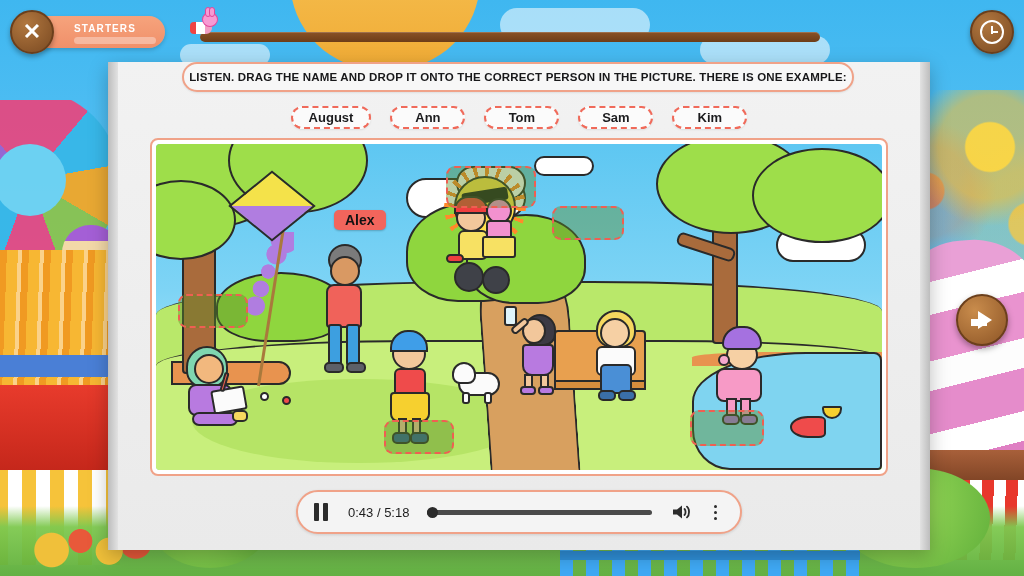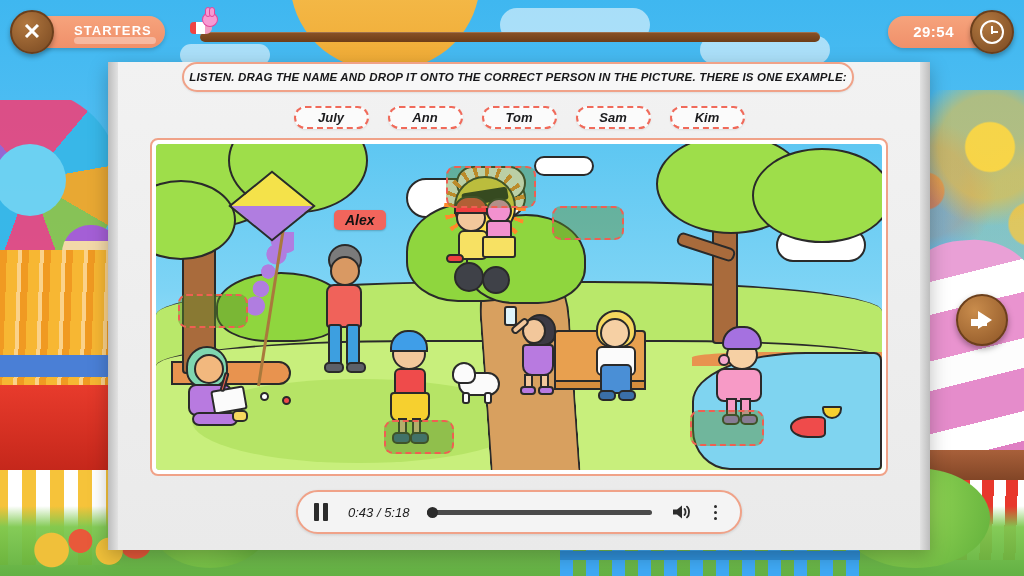--- a/index.html
+++ b/index.html
@@ -148,21 +148,21 @@
     position:absolute; left:0; top:0; width:1024px; height:62px; z-index:30;
   }
   .starters-pill{
     position:absolute; left:20px; top:16px; width:145px; height:32px;
     background:linear-gradient(180deg,#f6a37c,#f0906a);
     border-radius:18px;
     box-shadow:0 2px 4px rgba(0,0,0,.18);
   }
   .starters-label{
     position:absolute; left:54px; top:7px;
-    font-size:13px; font-weight:bold; color:#ffffff;
+    font-size:10px; font-weight:bold; color:#ffffff;
     letter-spacing:1.1px;
   }
   .starters-sub{
     position:absolute; left:54px; top:21px; width:82px; height:7px;
     background:rgba(255,255,255,.35); border-radius:4px;
   }
   .close-btn{
     position:absolute; left:10px; top:10px; width:44px; height:44px;
     border-radius:50%;
     background:radial-gradient(circle at 35% 30%, #b1773f, #7a4a22);
@@ -232,21 +232,20 @@
     content:""; position:absolute; left:50%; top:9px; width:6px; height:2px;
     background:#fff;
   }
 
   
   .card{
     position:absolute; left:108px; top:62px; width:822px; height:488px;
     background:linear-gradient(180deg,#f2f2f2,#eaeaea);
     box-shadow:0 6px 18px rgba(0,0,0,.25);
     z-index:20;
-    font-style:italic;
   }
   .card-edge-l{
     position:absolute; left:0; top:0; width:10px; height:488px;
     background:linear-gradient(90deg,#bdbdbd,#e2e2e2);
   }
   .card-edge-r{
     position:absolute; right:0; top:0; width:10px; height:488px;
     background:linear-gradient(270deg,#bdbdbd,#e2e2e2);
   }
 
@@ -538,38 +537,35 @@
     </div>
 
     <div class="progress-wrap">
       <div class="progress-track"></div>
       <div class="progress-marker">
         <div class="rocket"></div>
         <div class="bunny"></div>
       </div>
     </div>
 
-    <div class="timer-pill">
-      <div class="timer-text">29:54</div>
-    </div>
     <div class="clock-btn">
       <div class="clock-face"></div>
     </div>
   </div>
 
   <div class="card">
     <div class="card-edge-l"></div>
     <div class="card-edge-r"></div>
 
     <div class="instruction">
       <span class="instruction-text">LISTEN. DRAG THE NAME AND DROP IT ONTO THE CORRECT PERSON IN THE PICTURE. THERE IS ONE EXAMPLE:</span>
     </div>
 
     <div class="chips">
-      <div class="chip">July</div>
+      <div class="chip">August</div>
       <div class="chip">Ann</div>
       <div class="chip">Tom</div>
       <div class="chip">Sam</div>
       <div class="chip">Kim</div>
     </div>
 
     <div class="picture-frame">
       <div class="scene">
 
         <div class="cl" style="left:250px;top:34px;width:120px;height:40px;"></div>

